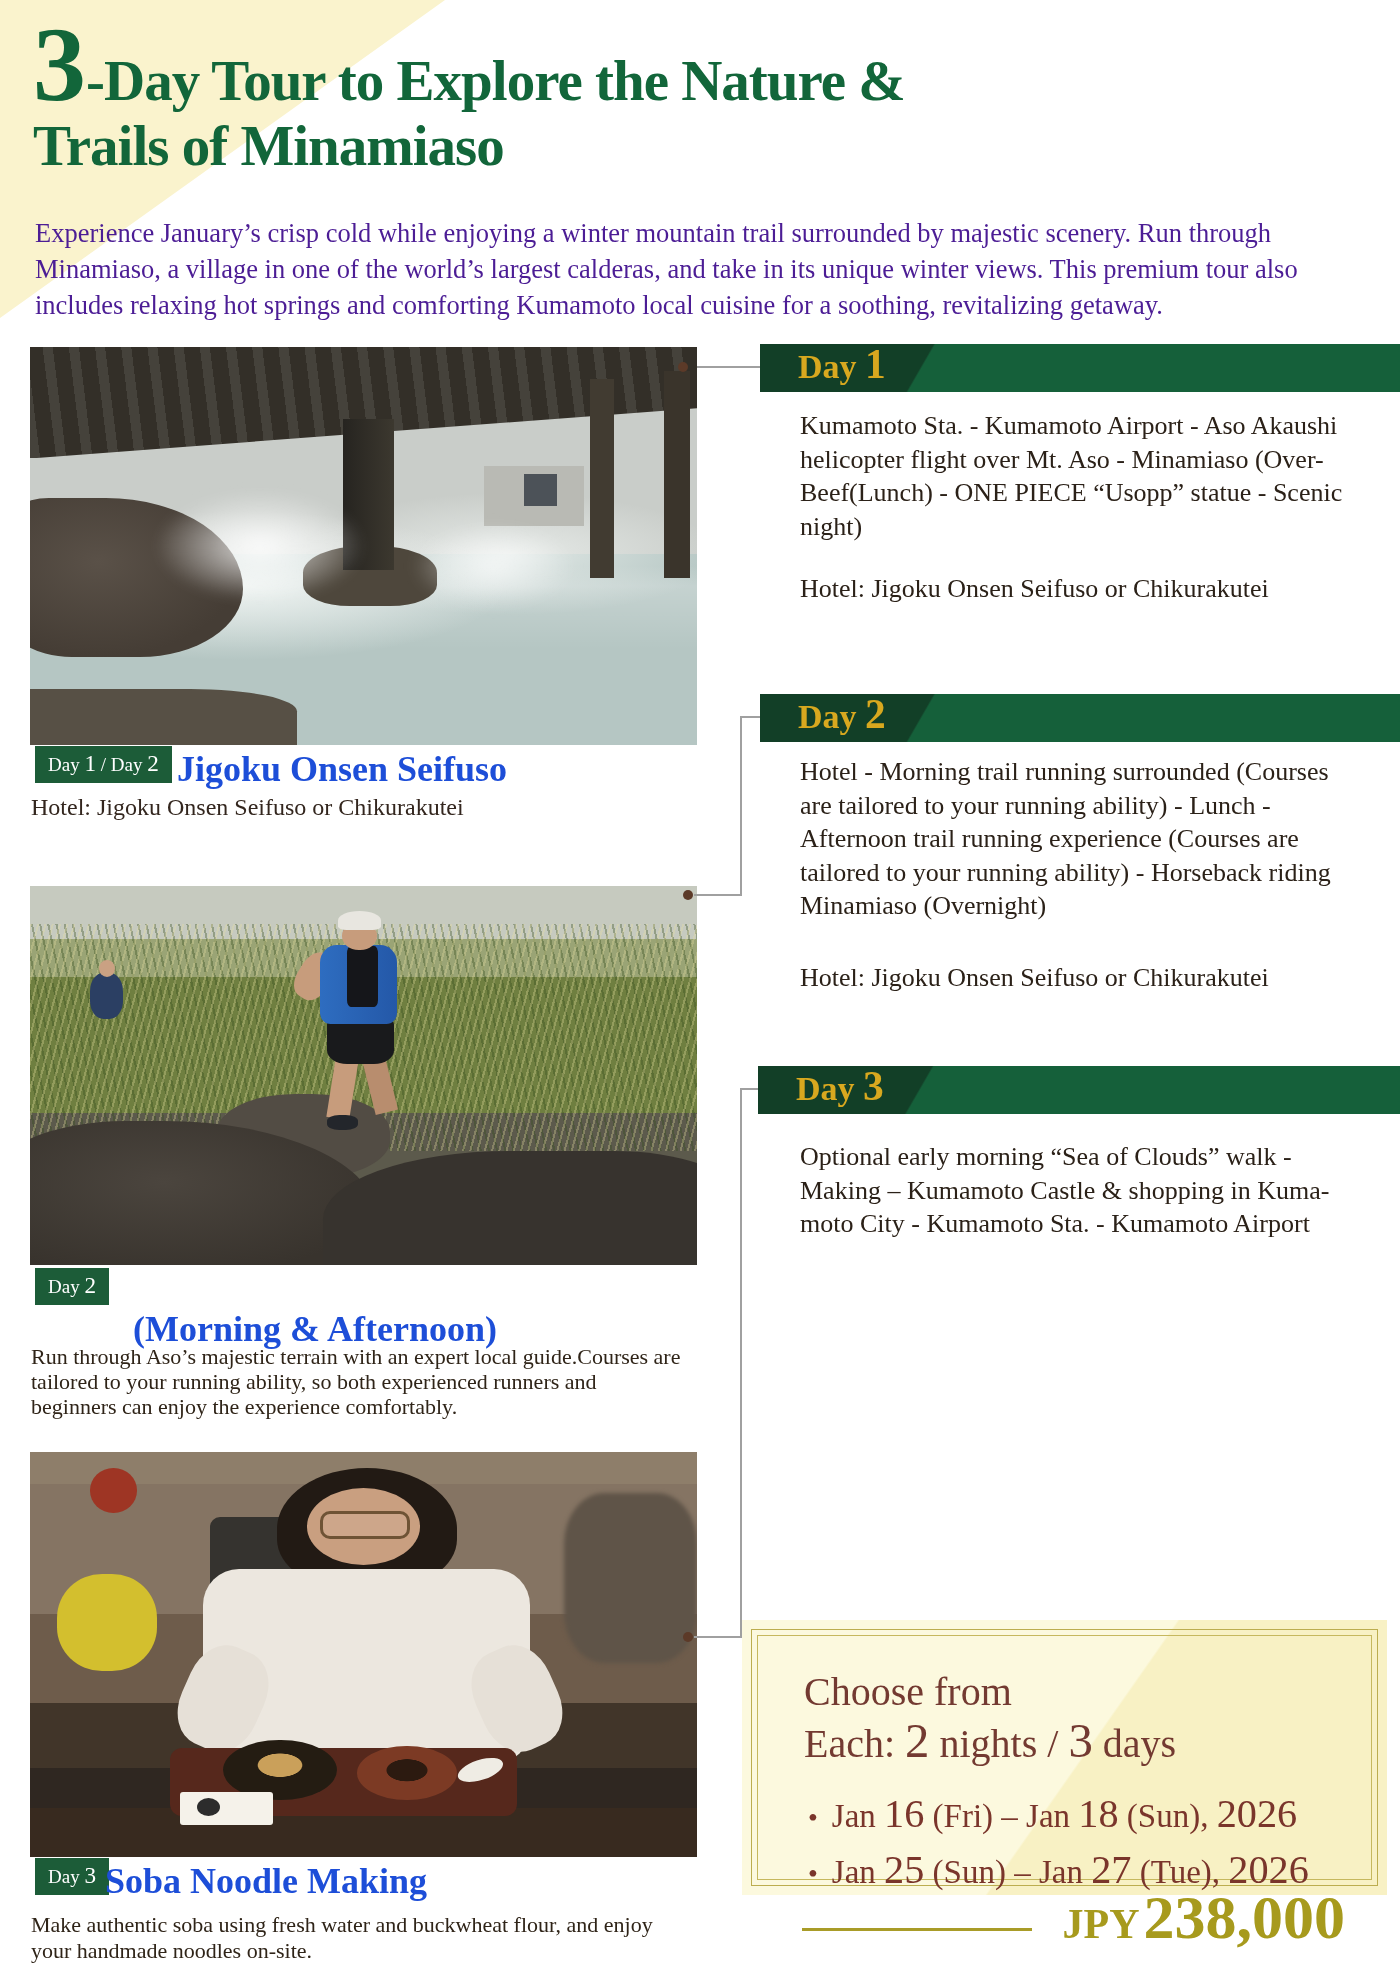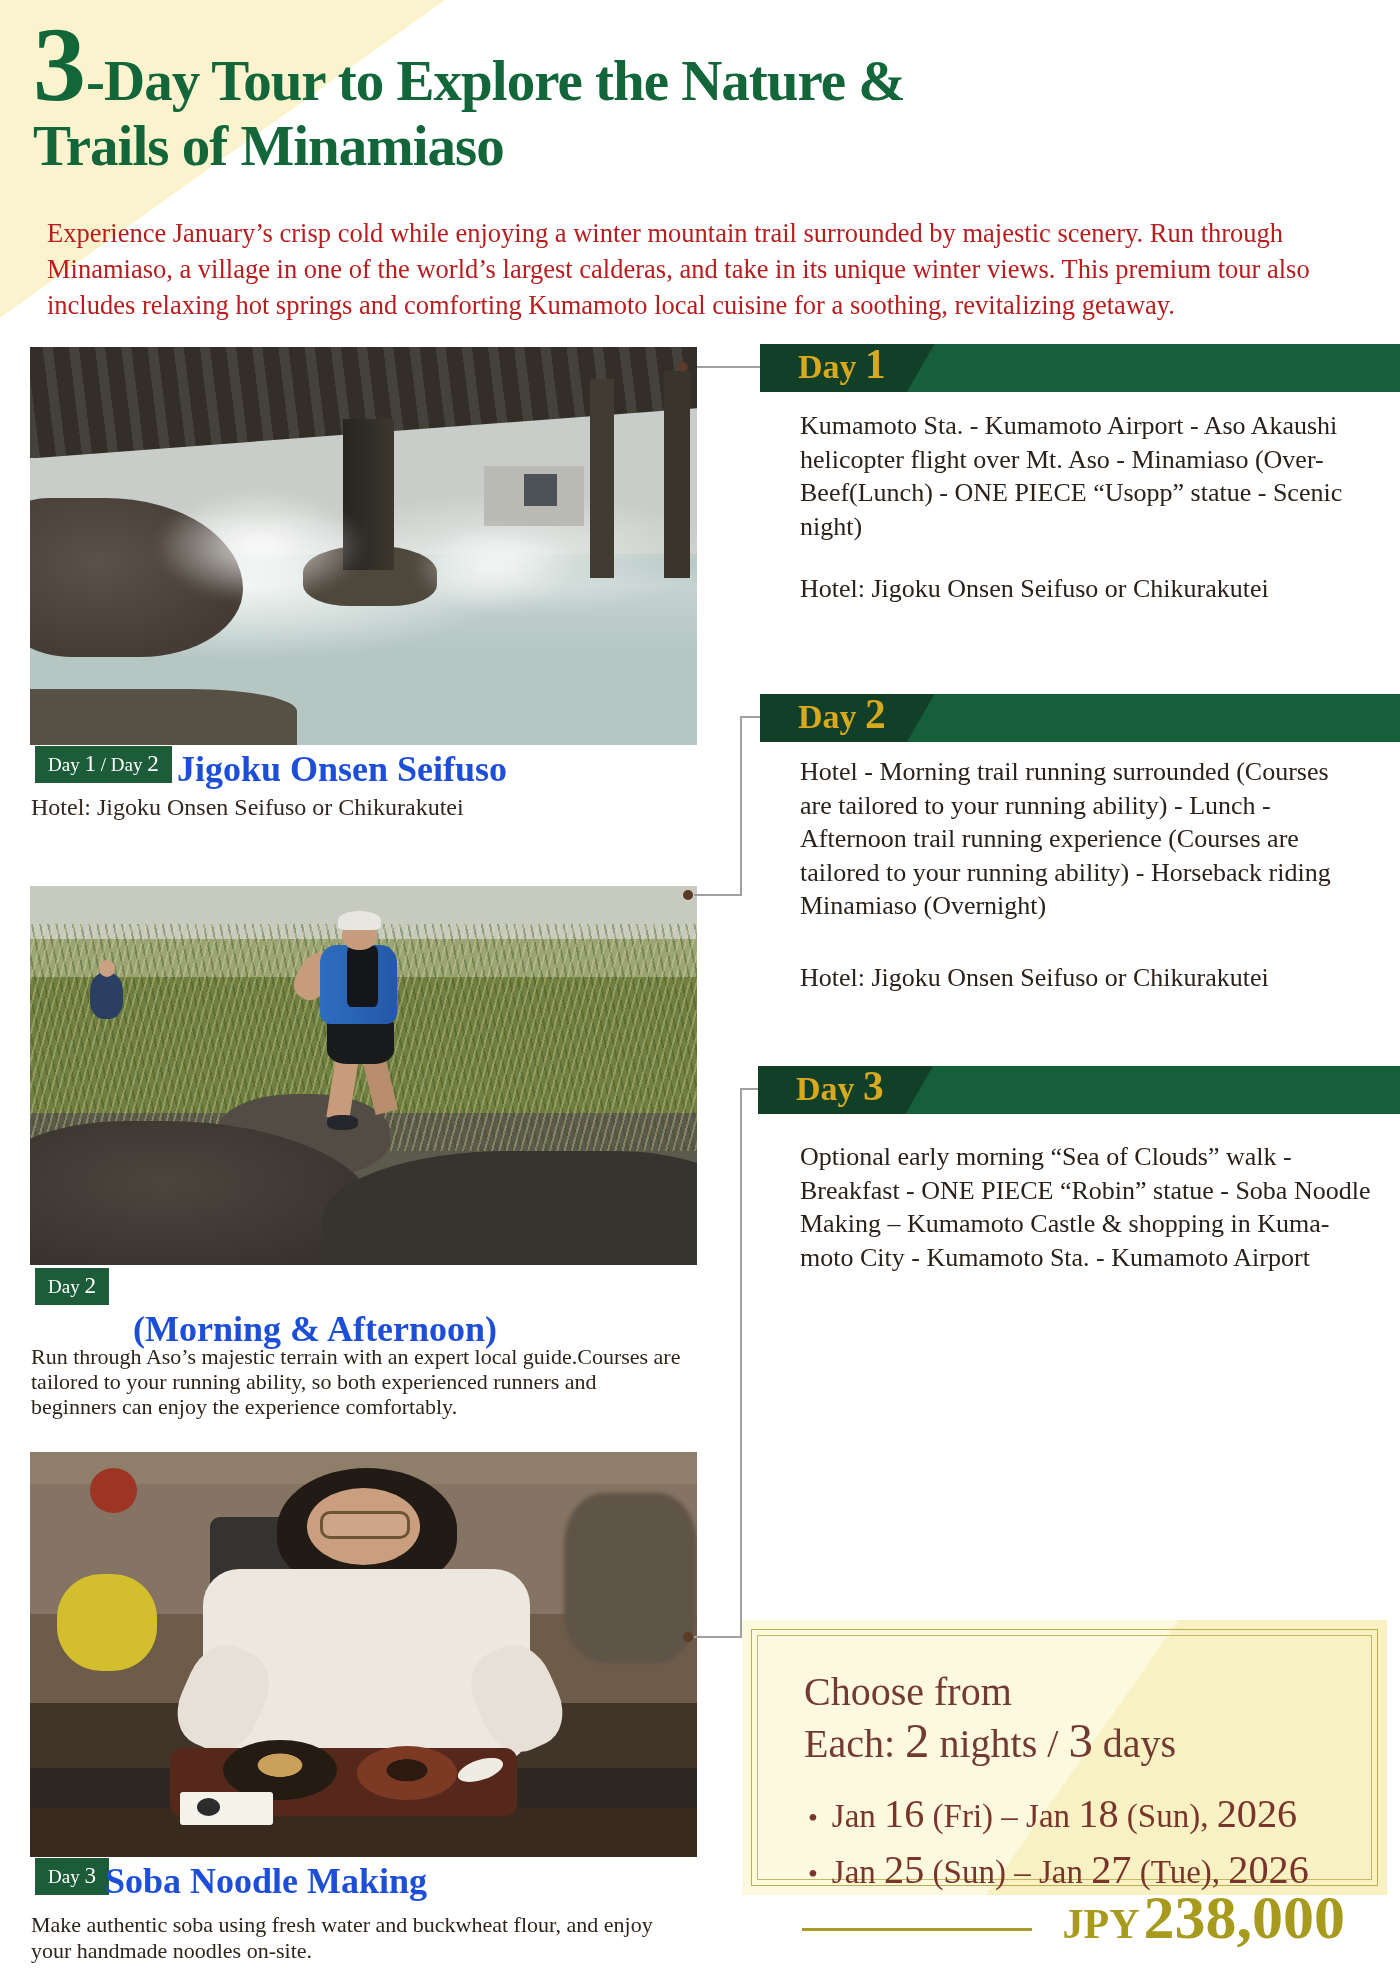--- a/index.html
+++ b/index.html
@@ -11,21 +11,21 @@
   #corner-tri{left:0;top:0;width:445px;height:318px;
     background:#faf3cd;clip-path:polygon(0 0,100% 0,0 100%);}
 
   
   #title{left:33px;top:10px;color:#12663a;font-weight:bold;line-height:1.04;}
   #title .big3{font-size:106px;}
   #title .t1{font-size:57px;letter-spacing:-1px;}
   #title .t2{display:block;font-size:57px;letter-spacing:-1px;margin-top:-4px;}
 
   
-  #intro{left:35px;top:215px;font-size:26.5px;line-height:36px;color:#b91c1c;white-space:nowrap;margin-left:12px;}
+  #intro{left:35px;top:215px;font-size:26.5px;line-height:36px;color:#4c1d95;white-space:nowrap;}
 
   
   .photo{left:30px;width:667px;overflow:hidden;}
   .photo *{position:absolute;}
 
   
   #photo1{top:347px;height:398px;
     background:
       radial-gradient(55% 26% at 32% 60%,rgba(243,247,245,.9),rgba(243,247,245,0) 72%),
       radial-gradient(45% 22% at 72% 52%,rgba(240,244,242,.75),rgba(240,244,242,0) 70%),
@@ -233,21 +233,20 @@
     <div>tailored to your running ability) - Horseback riding</div>
     <div>Minamiaso (Overnight)</div>
   </div>
   <div class="abs hotel" style="top:963px;">Hotel: Jigoku Onsen Seifuso or Chikurakutei</div>
 
   <div class="abs banner" style="top:1066px;left:758px;width:642px;">
     <div class="lbl numup">Day <span class="d">3</span></div>
   </div>
   <div class="abs itin" style="top:1140px;">
     <div>Optional early morning “Sea of Clouds” walk -</div>
-    <div>Breakfast - ONE PIECE “Robin” statue - Soba Noodle</div>
     <div>Making – Kumamoto Castle &amp; shopping in Kuma-</div>
     <div>moto City - Kumamoto Sta. - Kumamoto Airport</div>
   </div>
 
   <div class="abs hline" style="left:697px;top:366px;width:63px;"></div>
   <div class="abs dot" style="left:678px;top:362px;"></div>
 
   <div class="abs hline" style="left:740px;top:716px;width:20px;"></div>
   <div class="abs vline" style="left:740px;top:716px;height:180px;"></div>
   <div class="abs hline" style="left:694px;top:894px;width:48px;"></div>

